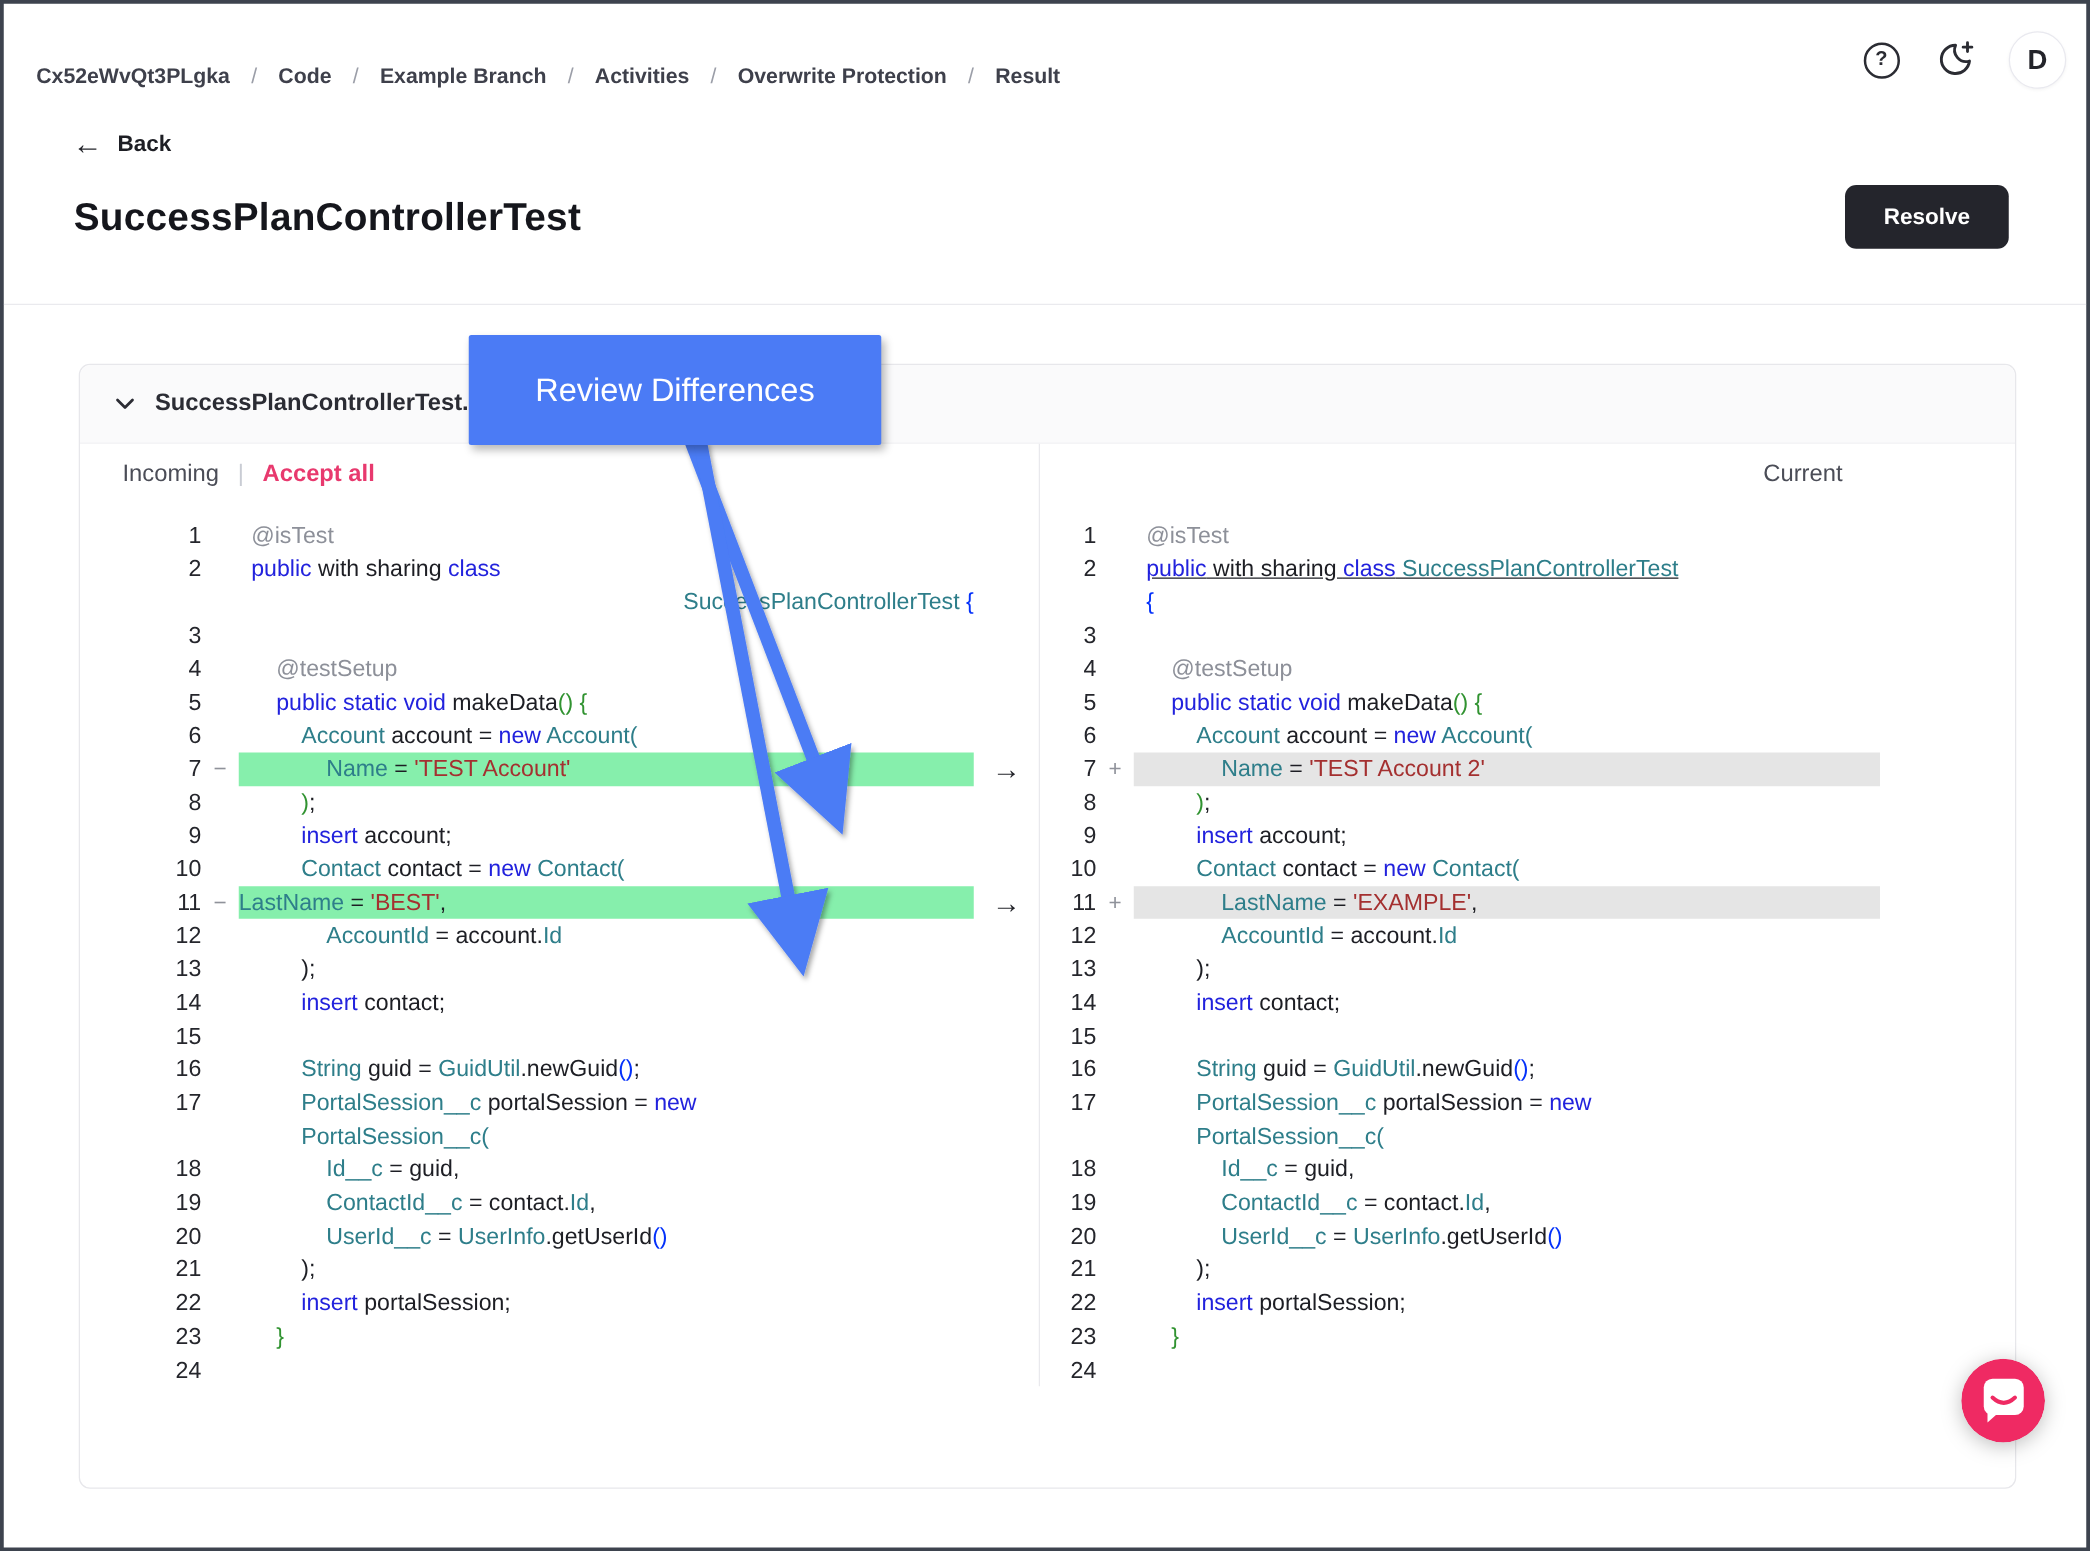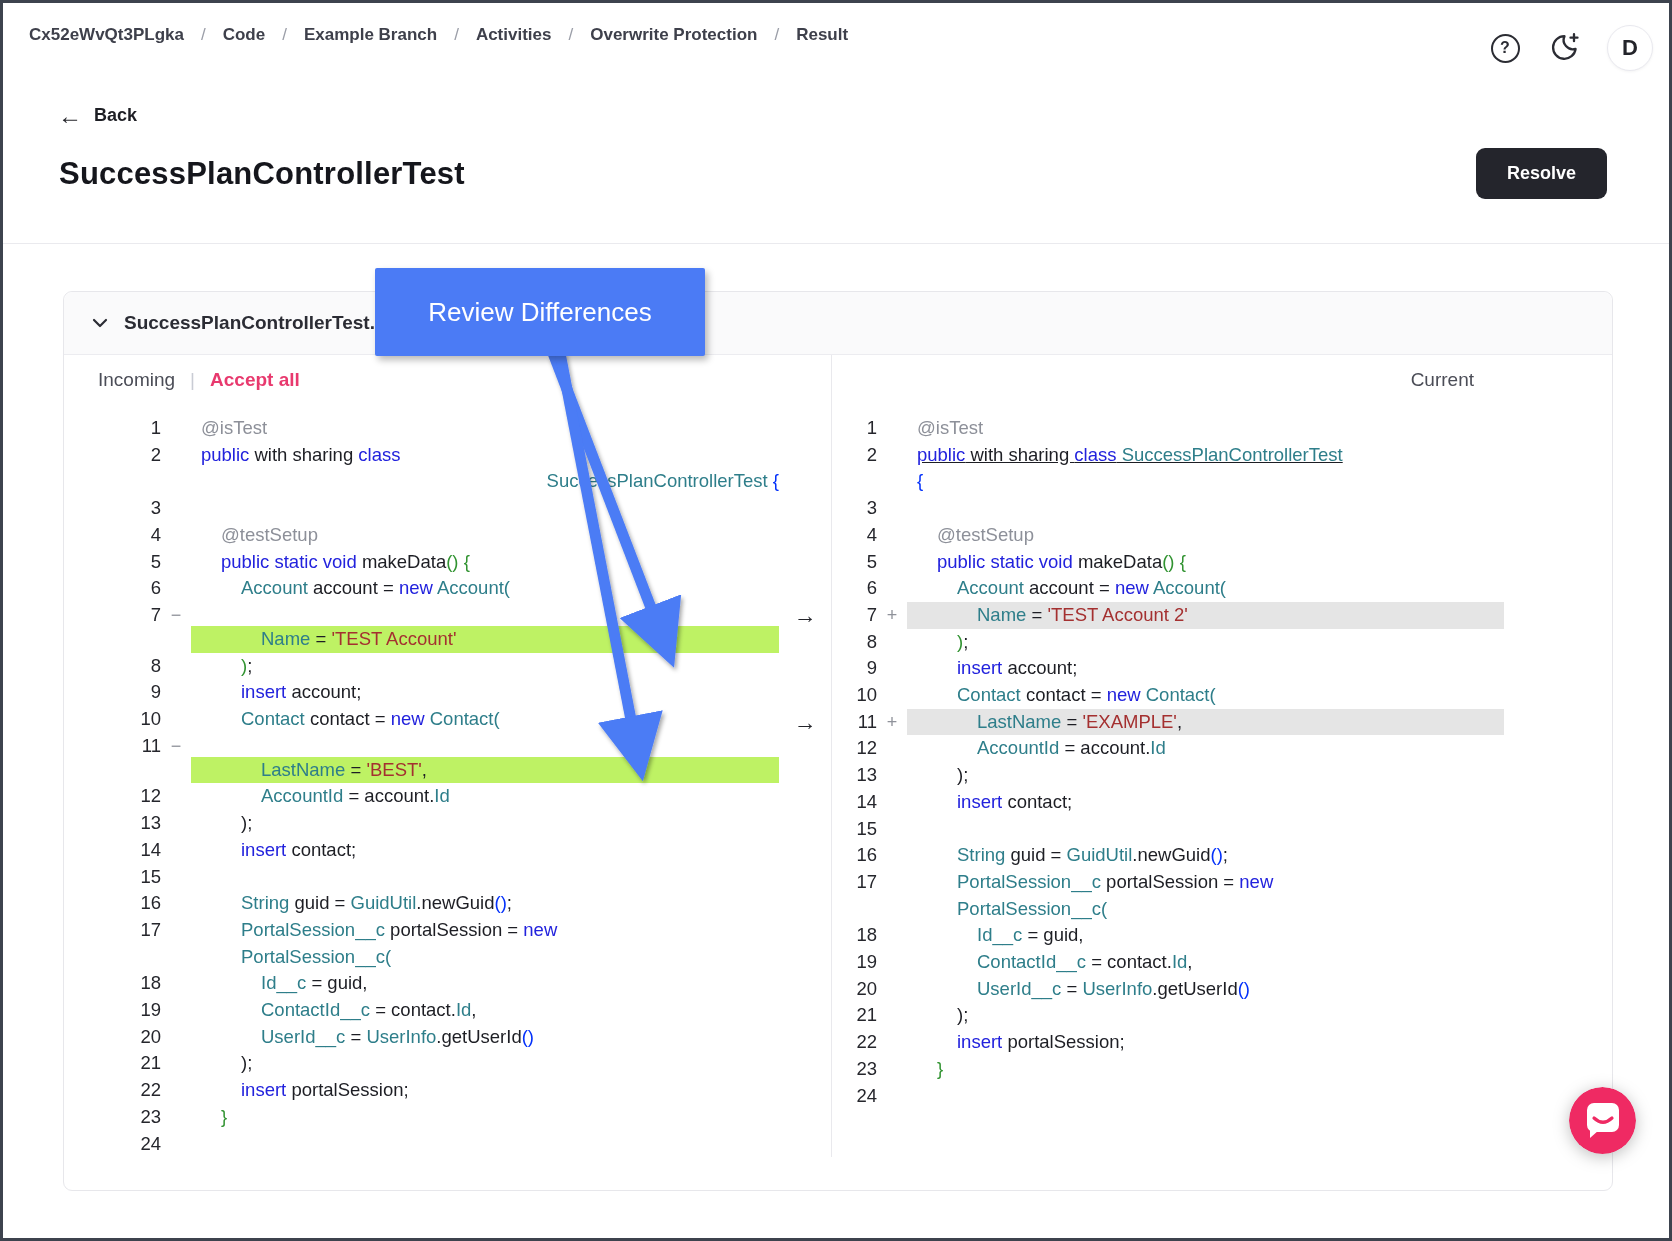--- a/index.html
+++ b/index.html
@@ -4,21 +4,21 @@
 <style>
   * { box-sizing: border-box; margin: 0; padding: 0; }
   html,body { background:#e8e8e8; }
   .frame {
     position: relative; width: 1672px; height: 1241px;
     margin: 0 auto; background: #fff;
     border: 3px solid #3d434e; overflow: hidden;
     font-family: "Liberation Sans", sans-serif; color: #1d1e24;
   }
   
-  .topbar { display:flex; align-items:flex-start; padding: 22px 16px 0 26px; }
+  .topbar { display:flex; align-items:flex-end; padding: 22px 16px 0 26px; }
   .crumbs { display:flex; align-items:center; gap: 17px; font-size: 17px; font-weight: 600; color:#3e404b; }
   .crumb { cursor: pointer; white-space: nowrap; }
   .crumb-sep { color:#9b9ea8; font-weight: 400; }
   .top-icons { margin-left:auto; display:flex; align-items:center; gap:27px; }
   .icon-btn { width:32px; height:32px; display:flex; align-items:center; justify-content:center; cursor:pointer; }
   .help-circle { width:29px; height:29px; border:2px solid #2b2c33; border-radius:50%;
     display:flex; align-items:center; justify-content:center; font-size:16px; font-weight:700; color:#2b2c33; }
   .avatar { width:46px; height:46px; border-radius:50%; border:1px solid #e9e9ef; background:#fff;
     display:flex; align-items:center; justify-content:center; font-size:22px; font-weight:600; color:#23242a;
     box-shadow: 0 1px 3px rgba(0,0,0,.05); cursor:pointer; }
@@ -51,21 +51,21 @@
   .pane-head.right { justify-content: flex-end; padding-right: 30px; text-align: center; }
   .ph-divider { color:#c9ccd4; margin: 0 15px; font-weight: 300; }
   .accept-all { color:#e8396e; font-weight: 600; cursor:pointer; }
   .rows { padding-top: 18px; }
   .drow { display:flex; align-items:flex-start; min-height: 26.7px; line-height: 26.7px; font-size: 18.5px; }
   .ln { flex:none; text-align:right; color:#25262c; }
   .pane-left .ln { width: 97px; }
   .pane-right .ln { width: 45px; }
   .mk { flex:none; width: 30px; text-align:center; color:#8f929a; font-size: 18px; }
   .code { flex: 1; white-space: nowrap; }
-  .hl-del > .code { background: #bef264; margin-top: 24px; }
+  .hl-del > .code { background: #86efac; }
   .hl-add > .code { background: #e5e5e5; }
   .c-a { color:#8d9099; } 
   .c-k { color:#2222dd; } 
   .c-t { color:#2e7e8a; } 
   .c-s { color:#a43030; } 
   .c-p { color:#1d1e24; } 
   .c-g { color:#319331; } 
   .c-b { color:#0431fa; } 
   .gutter-arrow { position:absolute; left: 0; width: 100%; text-align:center;
     font-size: 23px; color:#23242a; cursor:pointer; line-height: 26.7px; }
@@ -189,21 +189,21 @@
               <span class="code" style="padding-left: 50px;"><span class="c-k">insert</span><span class="c-p"> account;</span></span>
             </div>
             <div class="drow">
               <span class="ln">10</span>
               <span class="mk"></span>
               <span class="code" style="padding-left: 50px;"><span class="c-t">Contact</span><span class="c-p"> contact = </span><span class="c-k">new</span><span class="c-t"> Contact(</span></span>
             </div>
             <div class="drow hl-del">
               <span class="ln">11</span>
               <span class="mk">−</span>
-              <span class="code" style="padding-left: 70px;"><span class="c-t">LastName</span><span class="c-p"> = </span><span class="c-s">'BEST'</span><span class="c-p">,</span></span>
+              <span class="code" style=""><span class="c-t">LastName</span><span class="c-p"> = </span><span class="c-s">'BEST'</span><span class="c-p">,</span></span>
             </div>
             <div class="drow">
               <span class="ln">12</span>
               <span class="mk"></span>
               <span class="code" style="padding-left: 70px;"><span class="c-t">AccountId</span><span class="c-p"> = account.</span><span class="c-t">Id</span></span>
             </div>
             <div class="drow">
               <span class="ln">13</span>
               <span class="mk"></span>
               <span class="code" style="padding-left: 50px;"><span class="c-p">);</span></span>

